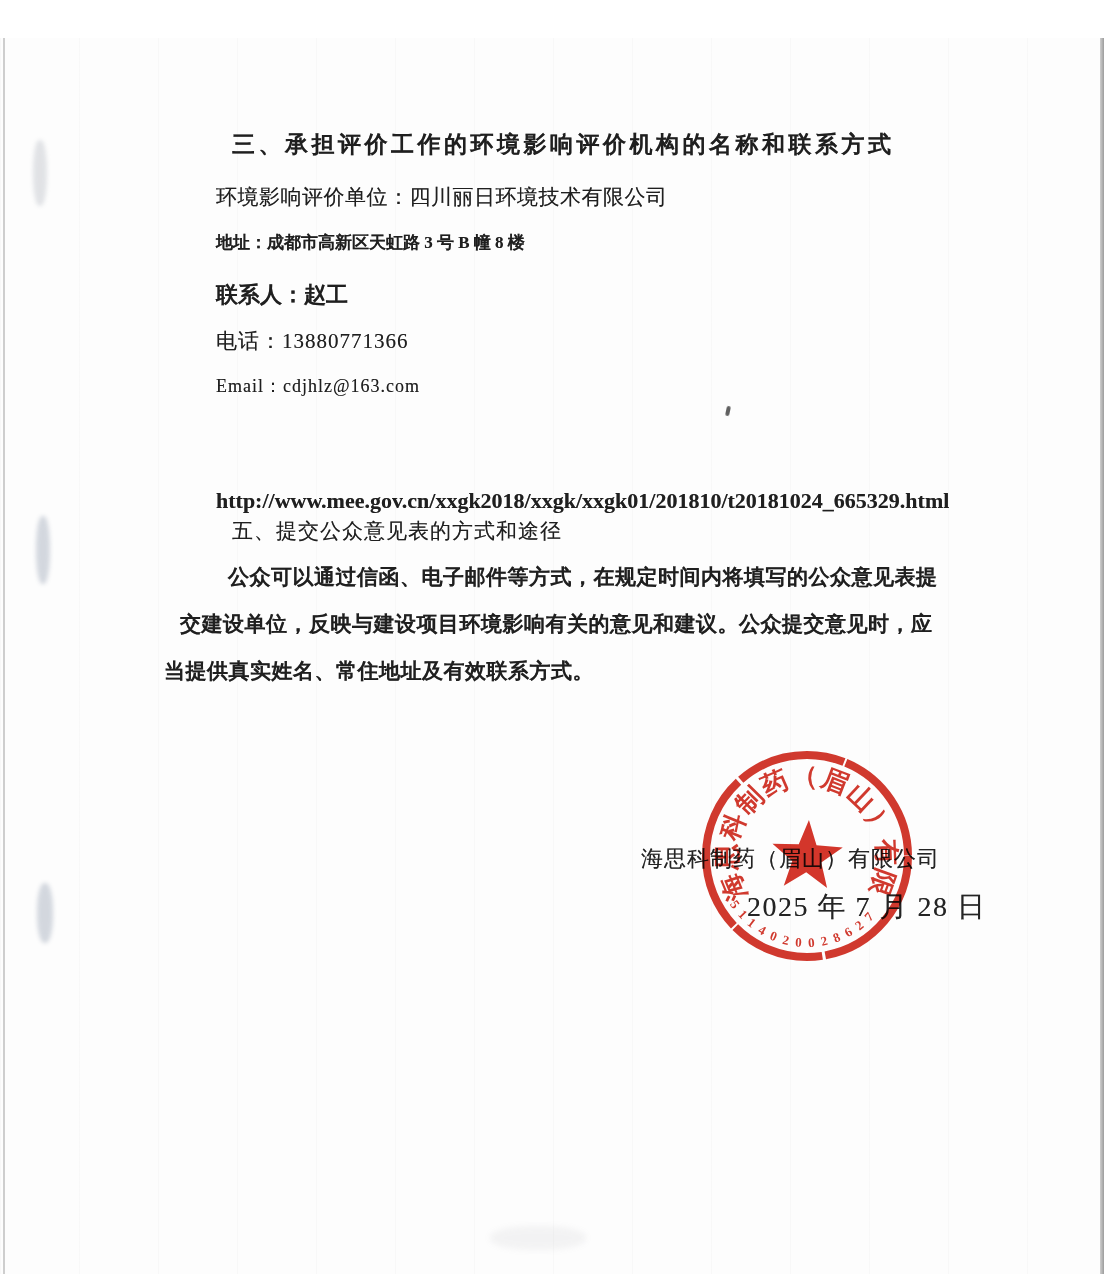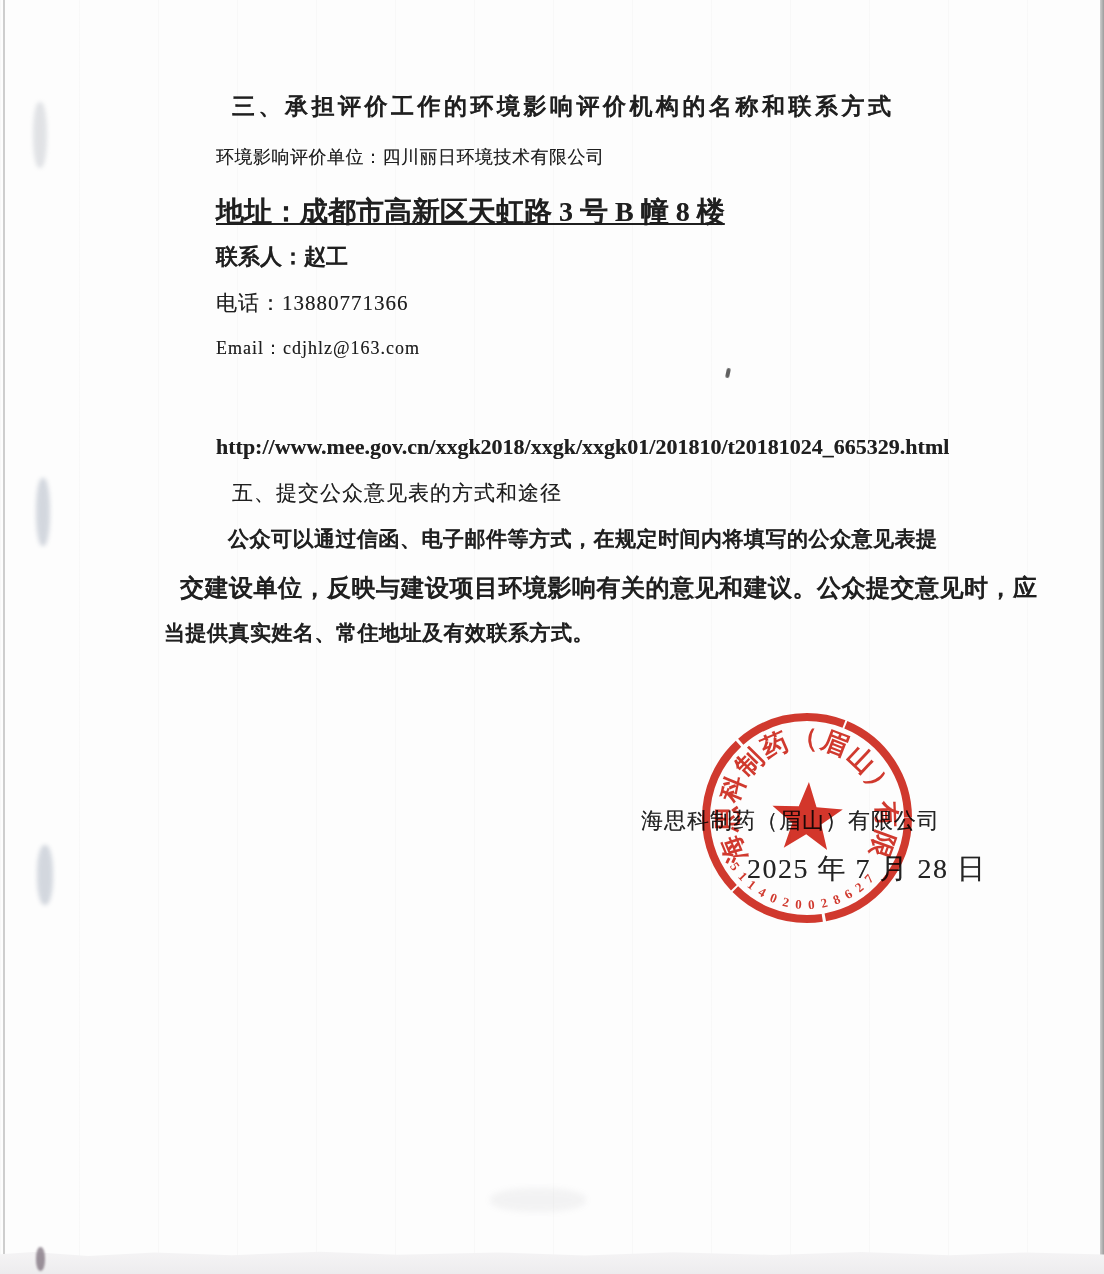--- a/index.html
+++ b/index.html
@@ -6,39 +6,40 @@
   body{
     width:1104px;height:1274px;position:relative;overflow:hidden;
     background:#ffffff;
     font-family:"Liberation Serif","DejaVu Serif",serif;
   }
   .page{
     position:absolute;inset:0;
     background:
       repeating-linear-gradient(90deg, rgba(0,0,0,0.018) 0 1px, transparent 1px 79px),
       linear-gradient(#fdfdfd,#fdfdfd);
+    margin-top: 38px;
   }
   .tline{
     position:absolute;white-space:pre;color:#1f1f1f;
     text-shadow:0 0 .6px rgba(20,20,20,.5);
     line-height:1.2;
   }
   .b{font-weight:700;}
   
   .l1 {top:93px;  left:232px; font-size:23px; letter-spacing:3.5px;}
-  .l2 {top:147px; left:216px; font-size:18px; letter-spacing:.5px;}
-  .l3 {top:195px; left:216px; font-size:28px; letter-spacing:0;text-decoration:underline;}
+  .l2 {top:147px; left:216px; font-size:21px; letter-spacing:.5px;}
+  .l3 {top:195px; left:216px; font-size:17px; letter-spacing:0;}
   .l4 {top:244px; left:216px; font-size:22px; letter-spacing:0;}
   .l5 {top:291px; left:216px; font-size:21px; letter-spacing:1px;text-align:center;}
   .l6 {top:338px; left:216px; font-size:18px; letter-spacing:1px;}
   .l7 {top:386px; left:232px; font-size:22px; letter-spacing:2.5px;}
-  .l8 {top:434px; left:216px; font-size:22px; letter-spacing:0;}
+  .l8 {top:450px; left:216px; font-size:22px; letter-spacing:0;}
   .l9 {top:481px; left:232px; font-size:21px; letter-spacing:1px;text-align:right;}
   .l10{top:527px; left:228px; font-size:21px; letter-spacing:.5px;}
-  .l11{top:574px; left:180px; font-size:24px; letter-spacing:.5px;}
+  .l11{top:574px; left:180px; font-size:21px; letter-spacing:.5px;}
   .l12{top:621px; left:164px; font-size:21px; letter-spacing:.5px;}
   
   .sig-company{top:808px; left:641px; font-size:22px; letter-spacing:1px; color:#242424;}
   .sig-date   {top:852px; left:747px; font-size:28px; letter-spacing:1.5px; color:#242424;}
   
   .seal{
     position:absolute; left:694px; top:705px; width:226px; height:226px;
     mix-blend-mode:multiply; opacity:.93;
     filter:blur(.2px);
   }

